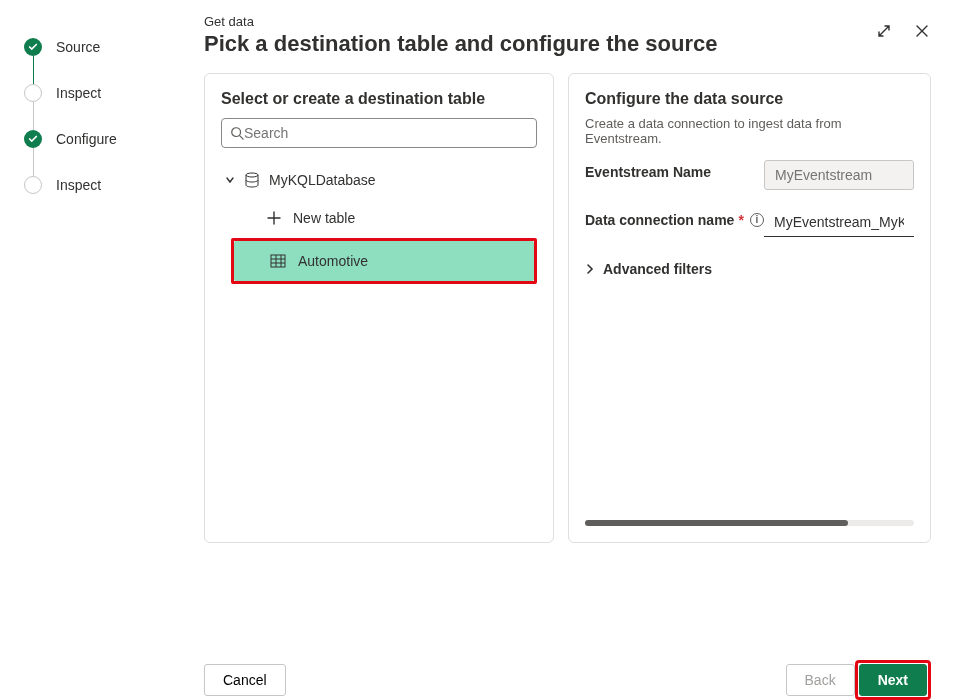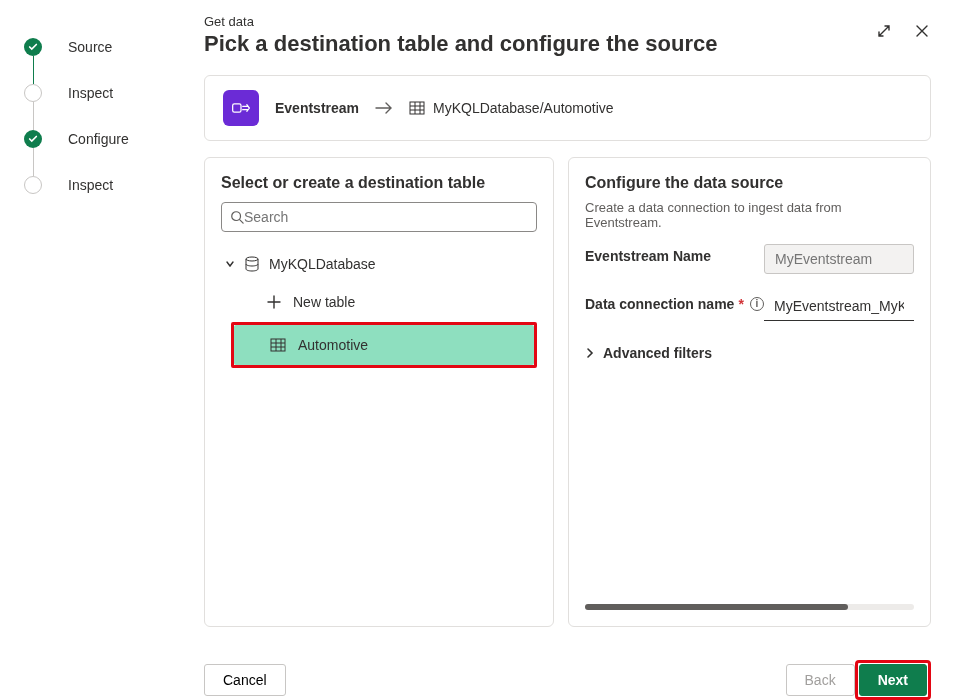--- a/index.html
+++ b/index.html
@@ -18,21 +18,20 @@
       width: 180px;
       padding: 24px 0 0 24px;
       border-right: none;
     }
     .step-list { list-style: none; position: relative; }
     .step-item {
       display: flex;
       align-items: center;
       height: 46px;
       position: relative;
-      gap: 12px;
     }
     .step-dot {
       width: 18px;
       height: 18px;
       border-radius: 50%;
       display: flex;
       align-items: center;
       justify-content: center;
       margin-right: 14px;
       position: relative;
@@ -227,43 +226,20 @@
             </svg>
         </div>
         <div class="icon-btn">
           <svg width="14" height="14" viewBox="0 0 14 14">
               <path d="M2 2l10 10M12 2L2 12" stroke="#323130" stroke-width="1.4" stroke-linecap="round"></path>
             </svg>
         </div>
       </div>
     </div>
 
-    <div class="flow-card">
-      <div class="es-icon-box">
-        <svg width="20" height="20" viewBox="0 0 24 24">
-            <rect x="2" y="7" width="10" height="10" rx="2" fill="none" stroke="#fff" stroke-width="1.5"></rect>
-            <path d="M14 10h6M14 14h6M19 8l3 4-3 4" stroke="#fff" stroke-width="1.5" fill="none" stroke-linecap="round"></path>
-          </svg>
-      </div>
-      <span class="flow-source">Eventstream</span>
-      <span class="flow-arrow">
-        <svg width="18" height="14" viewBox="0 0 18 14">
-            <path d="M1 7h14M11 2l5 5-5 5" stroke="#605e5c" stroke-width="1.4" fill="none" stroke-linecap="round"></path>
-          </svg>
-      </span>
-      <span class="flow-dest">
-        <span>
-          <svg width="16" height="14" viewBox="0 0 16 14">
-              <rect x="1" y="1" width="14" height="12" stroke="#323130" fill="none"></rect>
-              <path d="M1 5h14M1 9h14M6 1v12M11 1v12" stroke="#323130"></path>
-            </svg>
-        </span>
-        <span>MyKQLDatabase/Automotive</span>
-      </span>
-    </div>
 
     <div class="panels">
       <div class="panel panel-left">
         <h2>Select or create a destination table</h2>
         <div class="search-box">
           <span>
             <svg width="14" height="14" viewBox="0 0 16 16">
                 <circle cx="7" cy="7" r="5" stroke="#605e5c" fill="none" stroke-width="1.4"></circle>
                 <path d="M11 11l4 4" stroke="#605e5c" stroke-width="1.4" stroke-linecap="round"></path>
               </svg>

